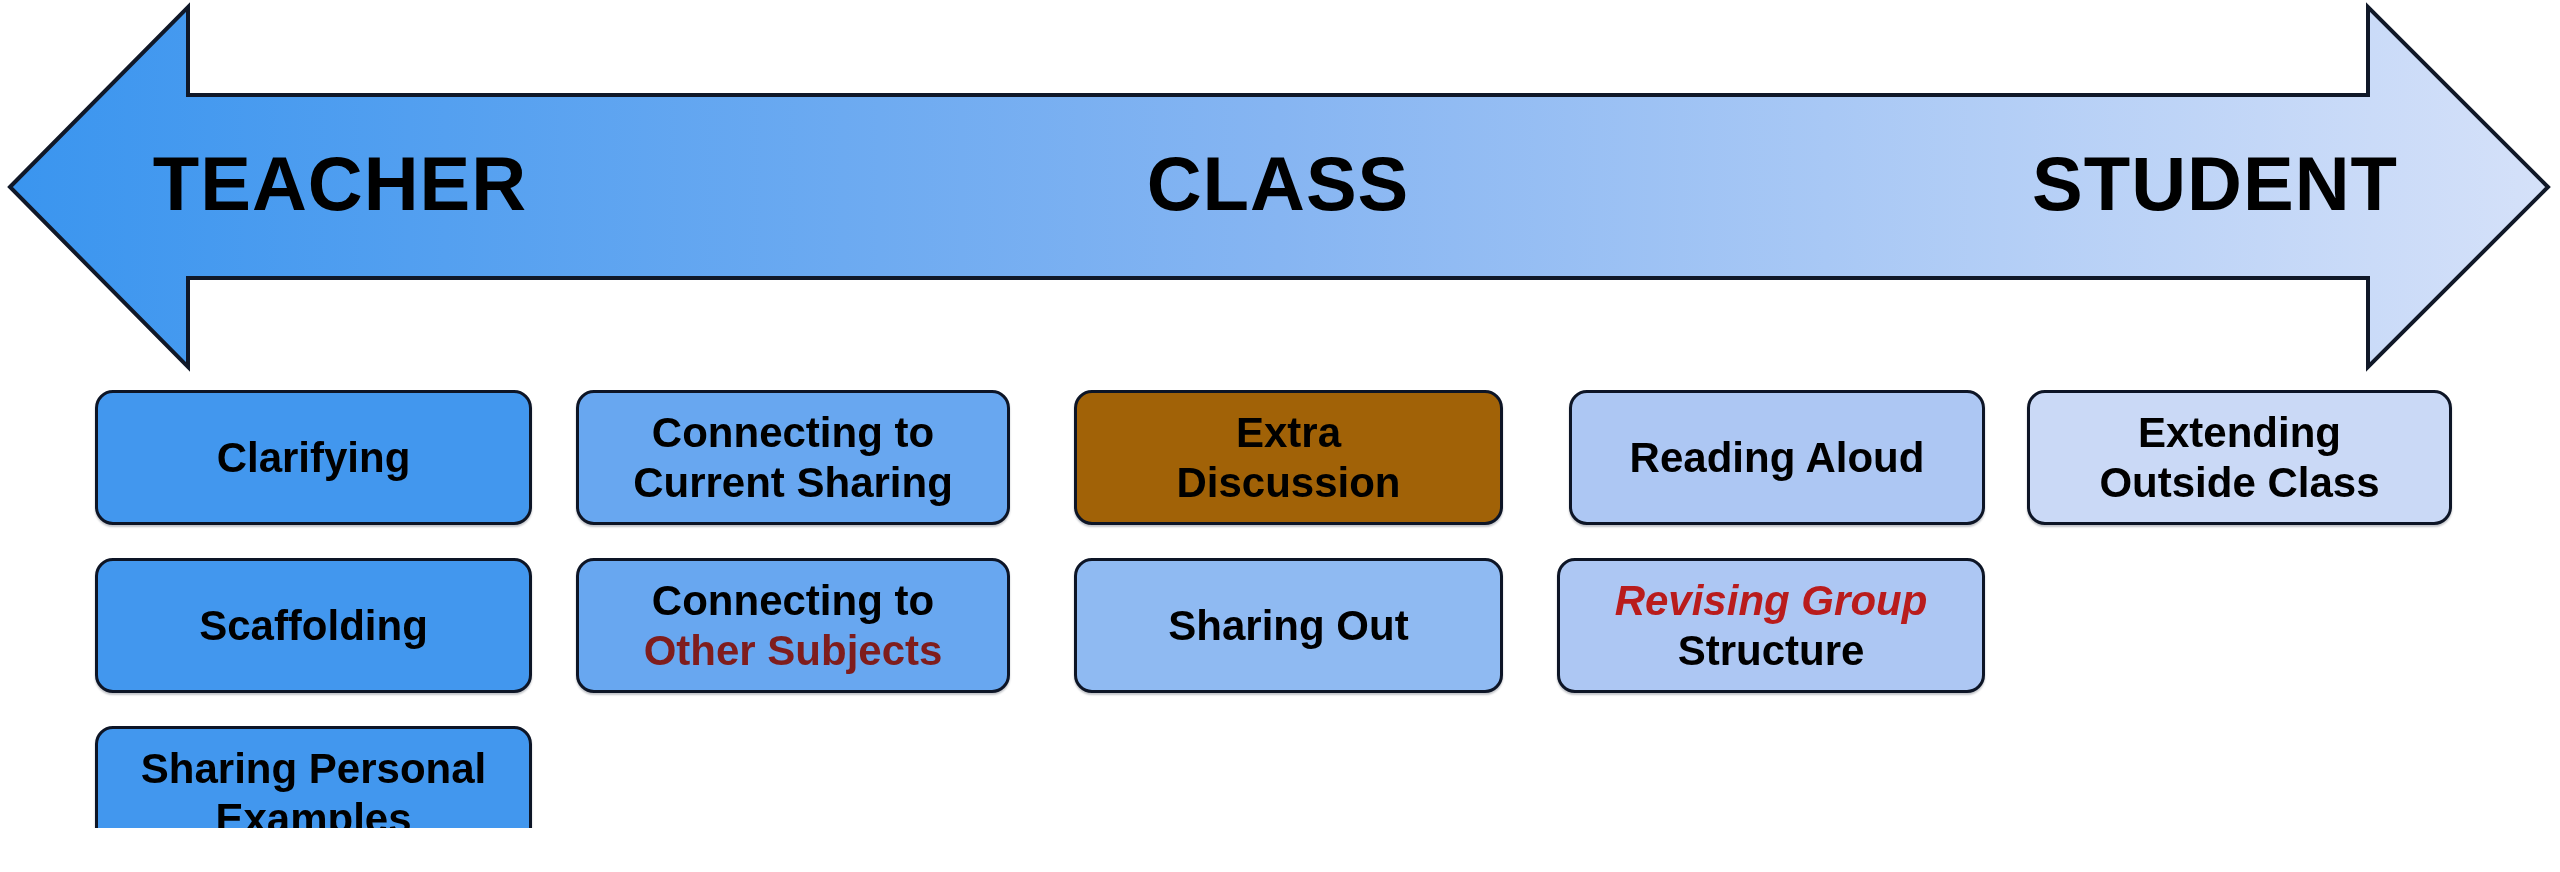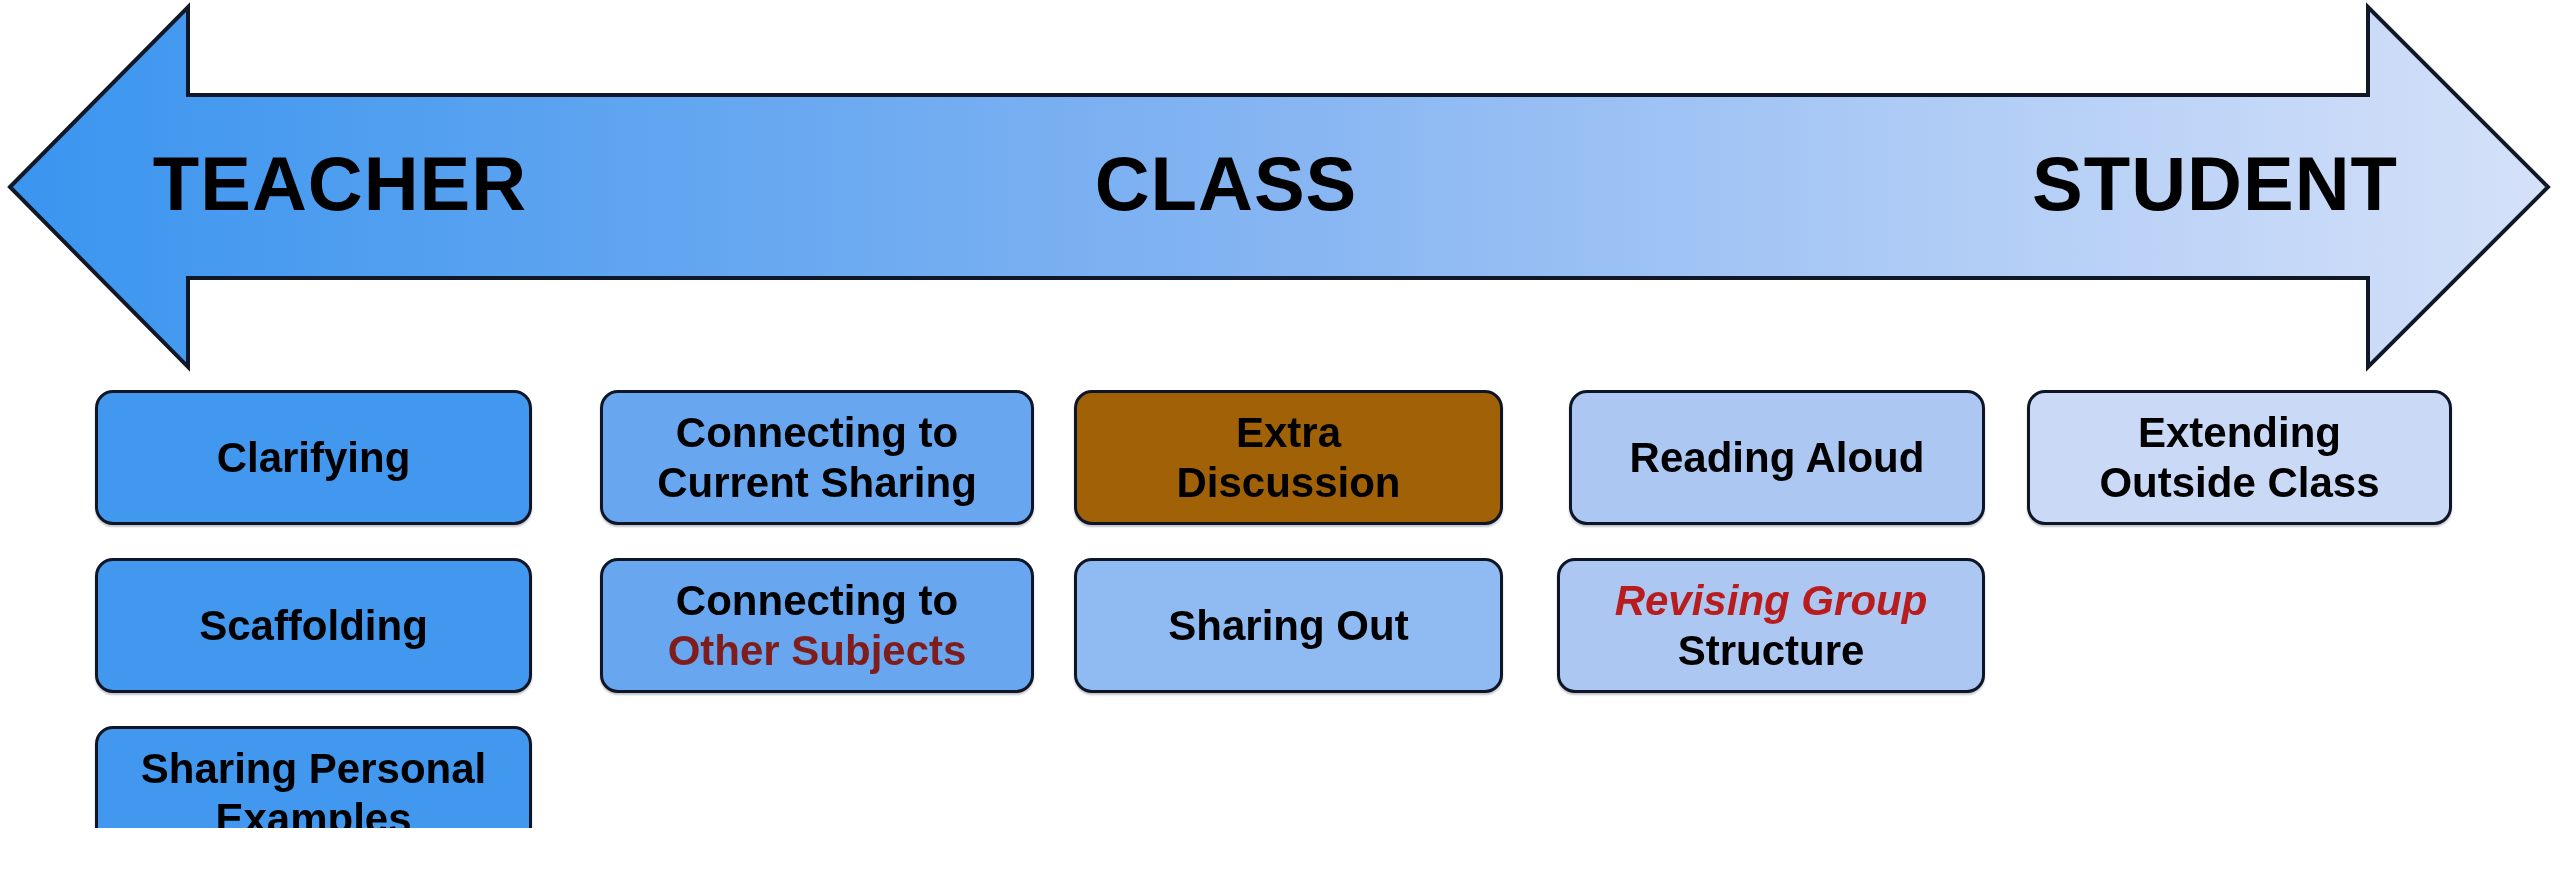--- a/index.html
+++ b/index.html
@@ -22,32 +22,32 @@
     position: absolute;
     top: 187px;
     transform: translate(-50%, -54%);
     font-size: 76px;
     font-weight: bold;
     color: #000000;
     white-space: nowrap;
     letter-spacing: 1px;
   }
   .arrow-label.pos-teacher { left: 340px; }
-  .arrow-label.pos-class   { left: 1226px; }
+  .arrow-label.pos-class   { left: 1278px; }
   .arrow-label.pos-student { left: 2215px; }
 
   .col {
     position: absolute;
     top: 390px;
     display: flex;
     flex-direction: column;
     gap: 33px;
   }
   .col-1 { left: 95px;   width: 437px; }
-  .col-2 { left: 600px;  width: 434px; }
+  .col-2 { left: 576px;  width: 434px; }
   .col-3 { left: 1074px; width: 429px; }
   .col-4 { left: 1557px; width: 428px; }
   .col-5 { left: 2027px; width: 425px; justify-content: center; }
 
   .box {
     box-sizing: border-box;
     height: 135px;
     border: 3px solid var(--box-border, #0d1526);
     border-radius: 18px;
     display: flex;

